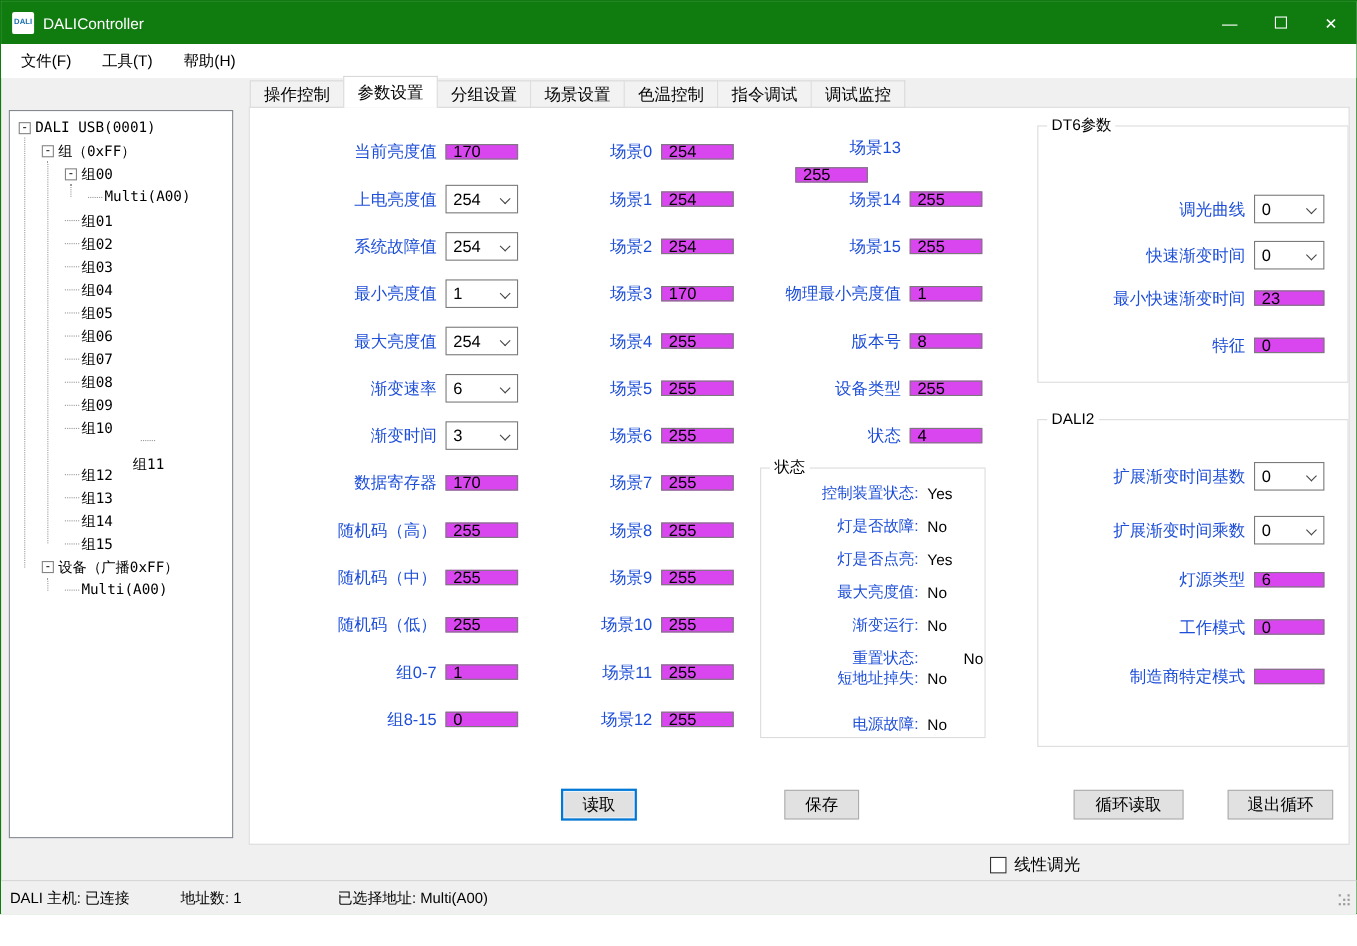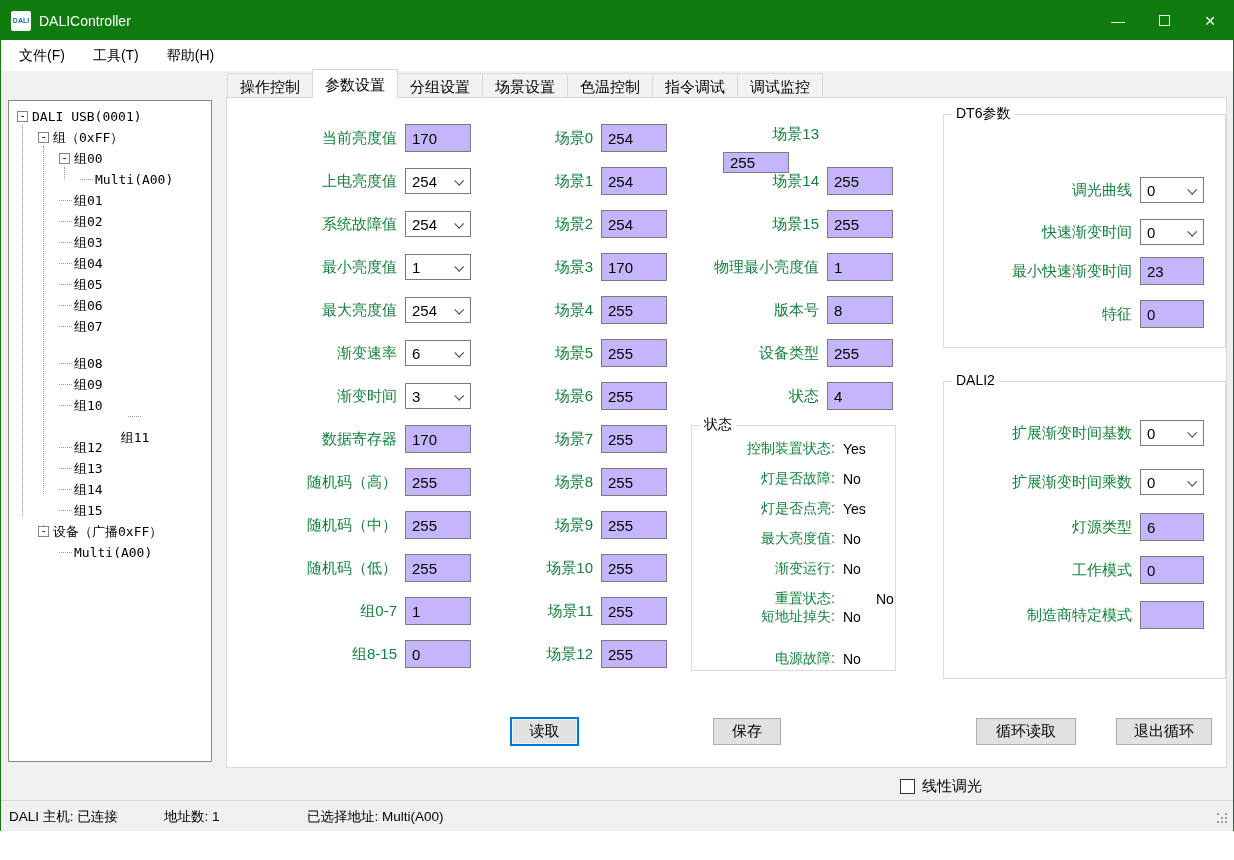--- a/index.html
+++ b/index.html
@@ -37,22 +37,22 @@
 
   
   #tabpage { position:absolute; left:225px; top:96px; width:1001px; height:671px; background:#fff; border:1px solid #d9d9d9; }
 
   
   .fieldcol { position:absolute; }
   #col1 { left:231px; top:124px; width:250px; height:560px; }
   #col2 { left:508px; top:124px; width:170px; height:560px; }
   #col3 { left:692px; top:124px; width:210px; height:320px; }
   .frow { position:absolute; left:0; display:flex; align-items:center; gap:8px; height:26px; }
-  .flabel { display:inline-block; text-align:right; font-size:15px; color:#15803d; white-space:nowrap; }
-  .tbox { height:28px; border:1px solid #7a7a7a; background:#c4b5fd; font-size:15px; padding:1px 4px 1px 6px; font-family:"Liberation Sans", sans-serif; color:#000; }
+  .flabel { display:inline-block; text-align:right; font-size:15px; color:#1d4ed8; white-space:nowrap; }
+  .tbox { height:14px; border:1px solid #7a7a7a; background:#d946ef; font-size:15px; padding:1px 4px 1px 6px; font-family:"Liberation Sans", sans-serif; color:#000; }
   .combo { height:26px; border:1px solid #7a7a7a; background:#fff; display:flex; align-items:center; padding-left:6px; position:relative; }
   .combo-text { font-size:15px; color:#000; }
   .chev { position:absolute; right:8px; top:9px; width:7px; height:7px; border-right:1.4px solid #444; border-bottom:1.4px solid #444; transform:rotate(45deg) translateY(-1px); }
   .sval { font-size:14px; color:#000; }
 
   
   .groupbox { position:absolute; border:1px solid #dcdcdc; background:#fff; }
   .group-title { position:absolute; top:-10px; left:8px; background:#fff; padding:0 4px; font-size:14px; color:#000; }
   #status-group { left:690px; top:424px; width:205px; height:246px; }
   #dt6-group { left:942px; top:113px; width:283px; height:234px; }
@@ -152,21 +152,21 @@
             <span class="tree-label">组05</span>
           </div>
           <div class="tree-row" style="padding-left: 50px;">
             <span class="connector"></span>
             <span class="tree-label">组06</span>
           </div>
           <div class="tree-row" style="padding-left: 50px;">
             <span class="connector"></span>
             <span class="tree-label">组07</span>
           </div>
-          <div class="tree-row" style="padding-left: 50px; margin-top: 16px;">
+          <div class="tree-row" style="padding-left: 50px;">
             <span class="connector"></span>
             <span class="tree-label">组08</span>
           </div>
           <div class="tree-row" style="padding-left: 50px;">
             <span class="connector"></span>
             <span class="tree-label">组09</span>
           </div>
           <div class="tree-row" style="padding-left: 50px;">
             <span class="connector"></span>
             <span class="tree-label">组10</span>

